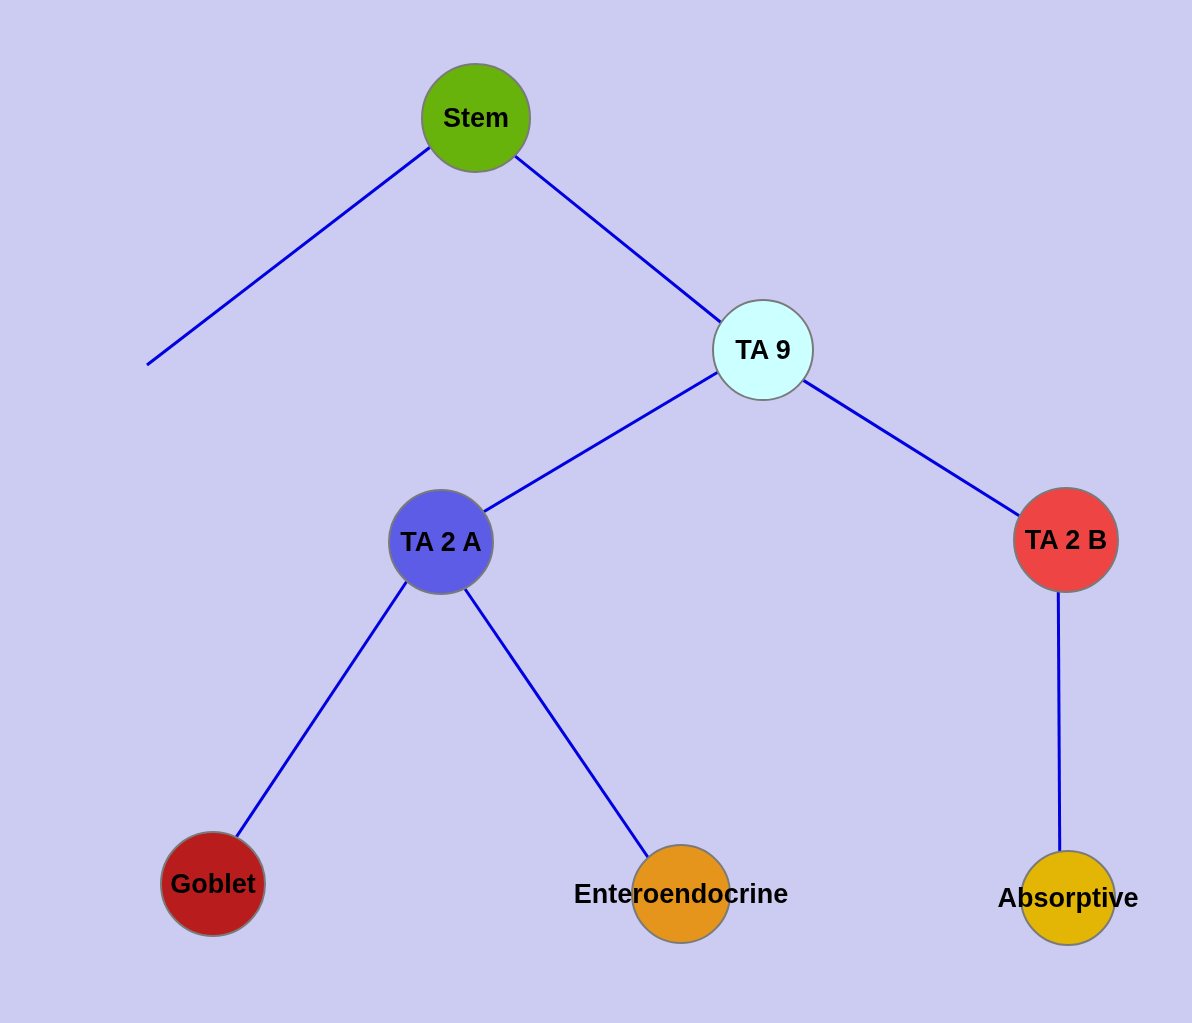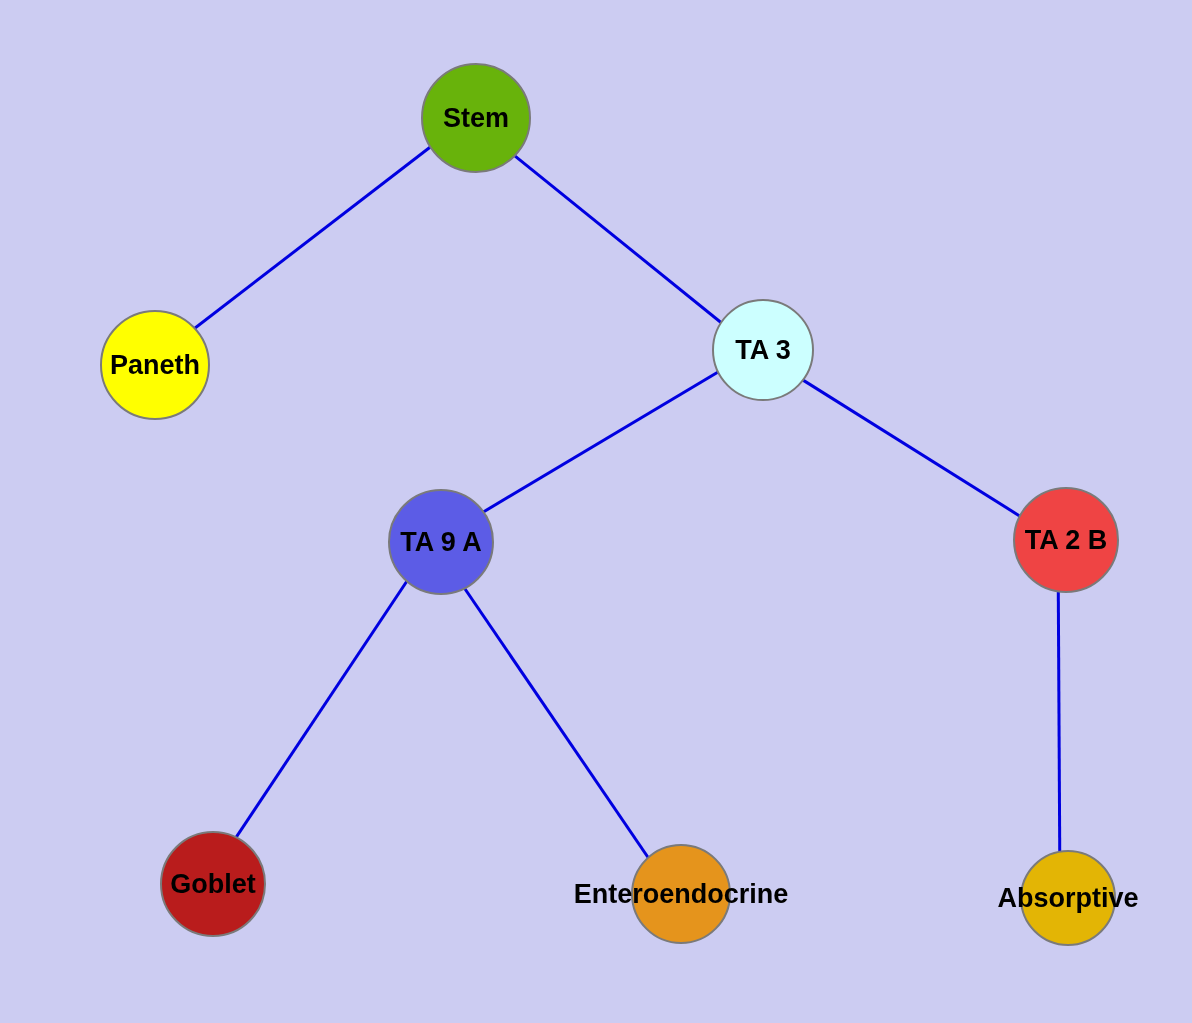--- a/index.html
+++ b/index.html
@@ -55,28 +55,25 @@
       <line x1="755" y1="350" x2="433" y2="542" stroke="#0000e0" stroke-width="3"></line>
       <line x1="755" y1="350" x2="1058" y2="540" stroke="#0000e0" stroke-width="3"></line>
       <line x1="433" y1="542" x2="205" y2="884" stroke="#0000e0" stroke-width="3"></line>
       <line x1="433" y1="542" x2="673" y2="894" stroke="#0000e0" stroke-width="3"></line>
       <line x1="1058" y1="540" x2="1060" y2="898" stroke="#0000e0" stroke-width="3"></line>
     </svg>
   <div class="node-layer">
       <div class="node" style="left: 413px; top: 63px; width: 110px; height: 110px; background: rgb(104, 179, 11); border-color: rgb(122, 122, 122);">
         <span class="node-label">Stem</span>
       </div>
-      <div class="node" style="left: 92px; top: 310px; width: 110px; height: 110px; background: rgb(255, 255, 0); border-color: rgb(122, 122, 122);">
-        <span class="node-label">Paneth</span>
-      </div>
       <div class="node" style="left: 704px; top: 299px; width: 102px; height: 102px; background: rgb(204, 255, 255); border-color: rgb(122, 122, 122);">
-        <span class="node-label">TA 3</span>
+        <span class="node-label">TA 9</span>
       </div>
       <div class="node" style="left: 380px; top: 489px; width: 106px; height: 106px; background: rgb(92, 92, 230); border-color: rgb(122, 122, 122);">
-        <span class="node-label">TA 9 A</span>
+        <span class="node-label">TA 2 A</span>
       </div>
       <div class="node" style="left: 1005px; top: 487px; width: 106px; height: 106px; background: #ef4444; border-color: rgb(122, 122, 122);">
         <span class="node-label">TA 2 B</span>
       </div>
       <div class="node" style="left: 152px; top: 831px; width: 106px; height: 106px; background: #b91c1c; border-color: rgb(122, 122, 122);">
         <span class="node-label">Goblet</span>
       </div>
       <div class="node" style="left: 1012px; top: 850px; width: 96px; height: 96px; background: rgb(227, 181, 5); border-color: rgb(122, 122, 122);">
         <span class="node-label">Absorptive</span>
       </div>

